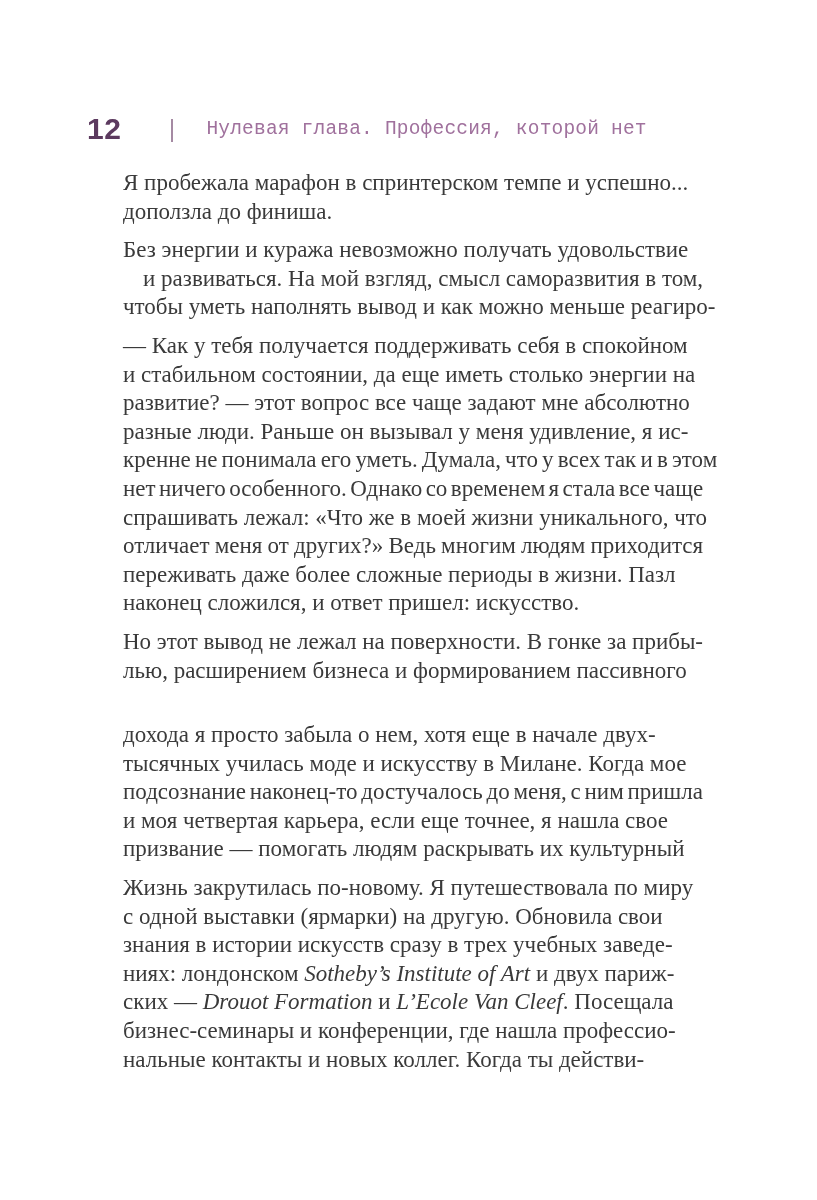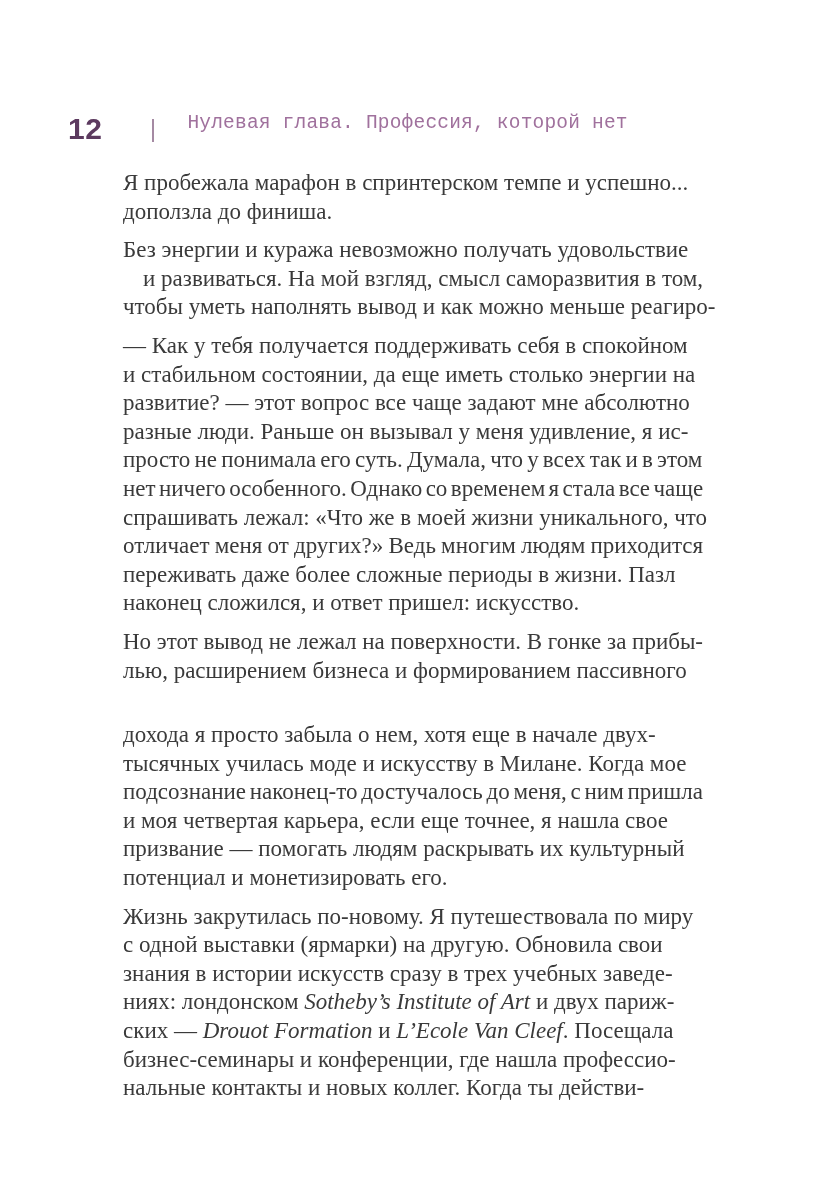--- a/index.html
+++ b/index.html
@@ -6,22 +6,22 @@
   body {
     width: 817px; height: 1200px;
     background: var(--c-background, #ffffff);
     overflow: hidden; position: relative;
     font-family: "Liberation Serif", serif;
   }
   .page { position: absolute; inset: 0; }
 
   
   .running-head {
-    position: absolute; left: 68px; top: 112px;
-    display: flex; align-items: flex-start; gap: 18px;
+    position: absolute; left: 87px; top: 112px;
+    display: flex; align-items: center; gap: 18px;
   }
   .pagenum {
     font-family: "Liberation Sans", sans-serif;
     font-weight: 700; font-size: 30px; line-height: 34px;
     color: var(--c-page_number, #5c3a5f);
     letter-spacing: 0.5px;
     margin-right: 32px;
   }
   .sep {
     width: 2px; height: 23px; align-self: center;
@@ -64,36 +64,35 @@
       <div class="paragraph">
         <div class="line fit" style="word-spacing: 0px;"><span>Без энергии и куража невозможно получать удовольствие</span></div>
         <div class="line fit" style="word-spacing: 0px; text-align: right;"><span>и развиваться. На мой взгляд, смысл саморазвития в том,</span></div>
         <div class="line fit" style="word-spacing: 0px;"><span>чтобы уметь наполнять вывод и как можно меньше реагиро-</span></div>
       </div>
       <div class="paragraph">
         <div class="line fit" style="word-spacing: 0px;"><span>— Как у тебя получается поддерживать себя в спокойном</span></div>
         <div class="line fit" style="word-spacing: 0px;"><span>и стабильном состоянии, да еще иметь столько энергии на</span></div>
         <div class="line fit" style="word-spacing: 0px;"><span>развитие? — этот вопрос все чаще задают мне абсолютно</span></div>
         <div class="line fit" style="word-spacing: 0px;"><span>разные люди. Раньше он вызывал у меня удивление, я ис-</span></div>
-        <div class="line fit" style="word-spacing: -1.58px;"><span>просто не понимала его суть. Думала, что у всех так и в этом</span></div>
+        <div class="line fit" style="word-spacing: -1.58px;"><span>кренне не понимала его уметь. Думала, что у всех так и в этом</span></div>
         <div class="line fit" style="word-spacing: -2.33px;"><span>нет ничего особенного. Однако со временем я стала все чаще</span></div>
         <div class="line fit" style="word-spacing: 0px;"><span>спрашивать лежал: «Что же в моей жизни уникального, что</span></div>
         <div class="line fit" style="word-spacing: -0.57px;"><span>отличает меня от других?» Ведь многим людям приходится</span></div>
         <div class="line fit" style="word-spacing: 0px;"><span>переживать даже более сложные периоды в жизни. Пазл</span></div>
         <div class="line"><span>наконец сложился, и ответ пришел: искусство.</span></div>
       </div>
       <div class="paragraph">
         <div class="line fit" style="word-spacing: 0px;"><span>Но этот вывод не лежал на поверхности. В гонке за прибы-</span></div>
         <div class="line fit" style="word-spacing: 0px;"><span>лью, расширением бизнеса и формированием пассивного</span></div>
         <div class="line fit" style="word-spacing: 0px; margin-top: 36px;"><span>дохода я просто забыла о нем, хотя еще в начале двух-</span></div>
         <div class="line fit" style="word-spacing: 0px;"><span>тысячных училась моде и искусству в Милане. Когда мое</span></div>
         <div class="line fit" style="word-spacing: -2px;"><span>подсознание наконец-то достучалось до меня, с ним пришла</span></div>
         <div class="line fit" style="word-spacing: 0px;"><span>и моя четвертая карьера, если еще точнее, я нашла свое</span></div>
         <div class="line fit" style="word-spacing: 0px;"><span>призвание — помогать людям раскрывать их культурный</span></div>
-        <div class="line"><span>потенциал и монетизировать его.</span></div>
       </div>
       <div class="paragraph">
         <div class="line fit" style="word-spacing: 0px;"><span>Жизнь закрутилась по-новому. Я путешествовала по миру</span></div>
         <div class="line fit" style="word-spacing: 0px;"><span>с одной выставки (ярмарки) на другую. Обновила свои</span></div>
         <div class="line fit" style="word-spacing: 0px;"><span>знания в истории искусств сразу в трех учебных заведе-</span></div>
         <div class="line fit" style="word-spacing: 0px;"><span>ниях: лондонском </span><span class="italic">Sotheby’s Institute of Art</span><span> и двух париж-</span></div>
         <div class="line fit" style="word-spacing: 0px;"><span>ских — </span><span class="italic">Drouot Formation</span><span> и </span><span class="italic">L’Ecole Van Cleef</span><span>. Посещала</span></div>
         <div class="line fit" style="word-spacing: 0px;"><span>бизнес-семинары и конференции, где нашла профессио-</span></div>
         <div class="line fit" style="word-spacing: 0px;"><span>нальные контакты и новых коллег. Когда ты действи-</span></div>
       </div>

